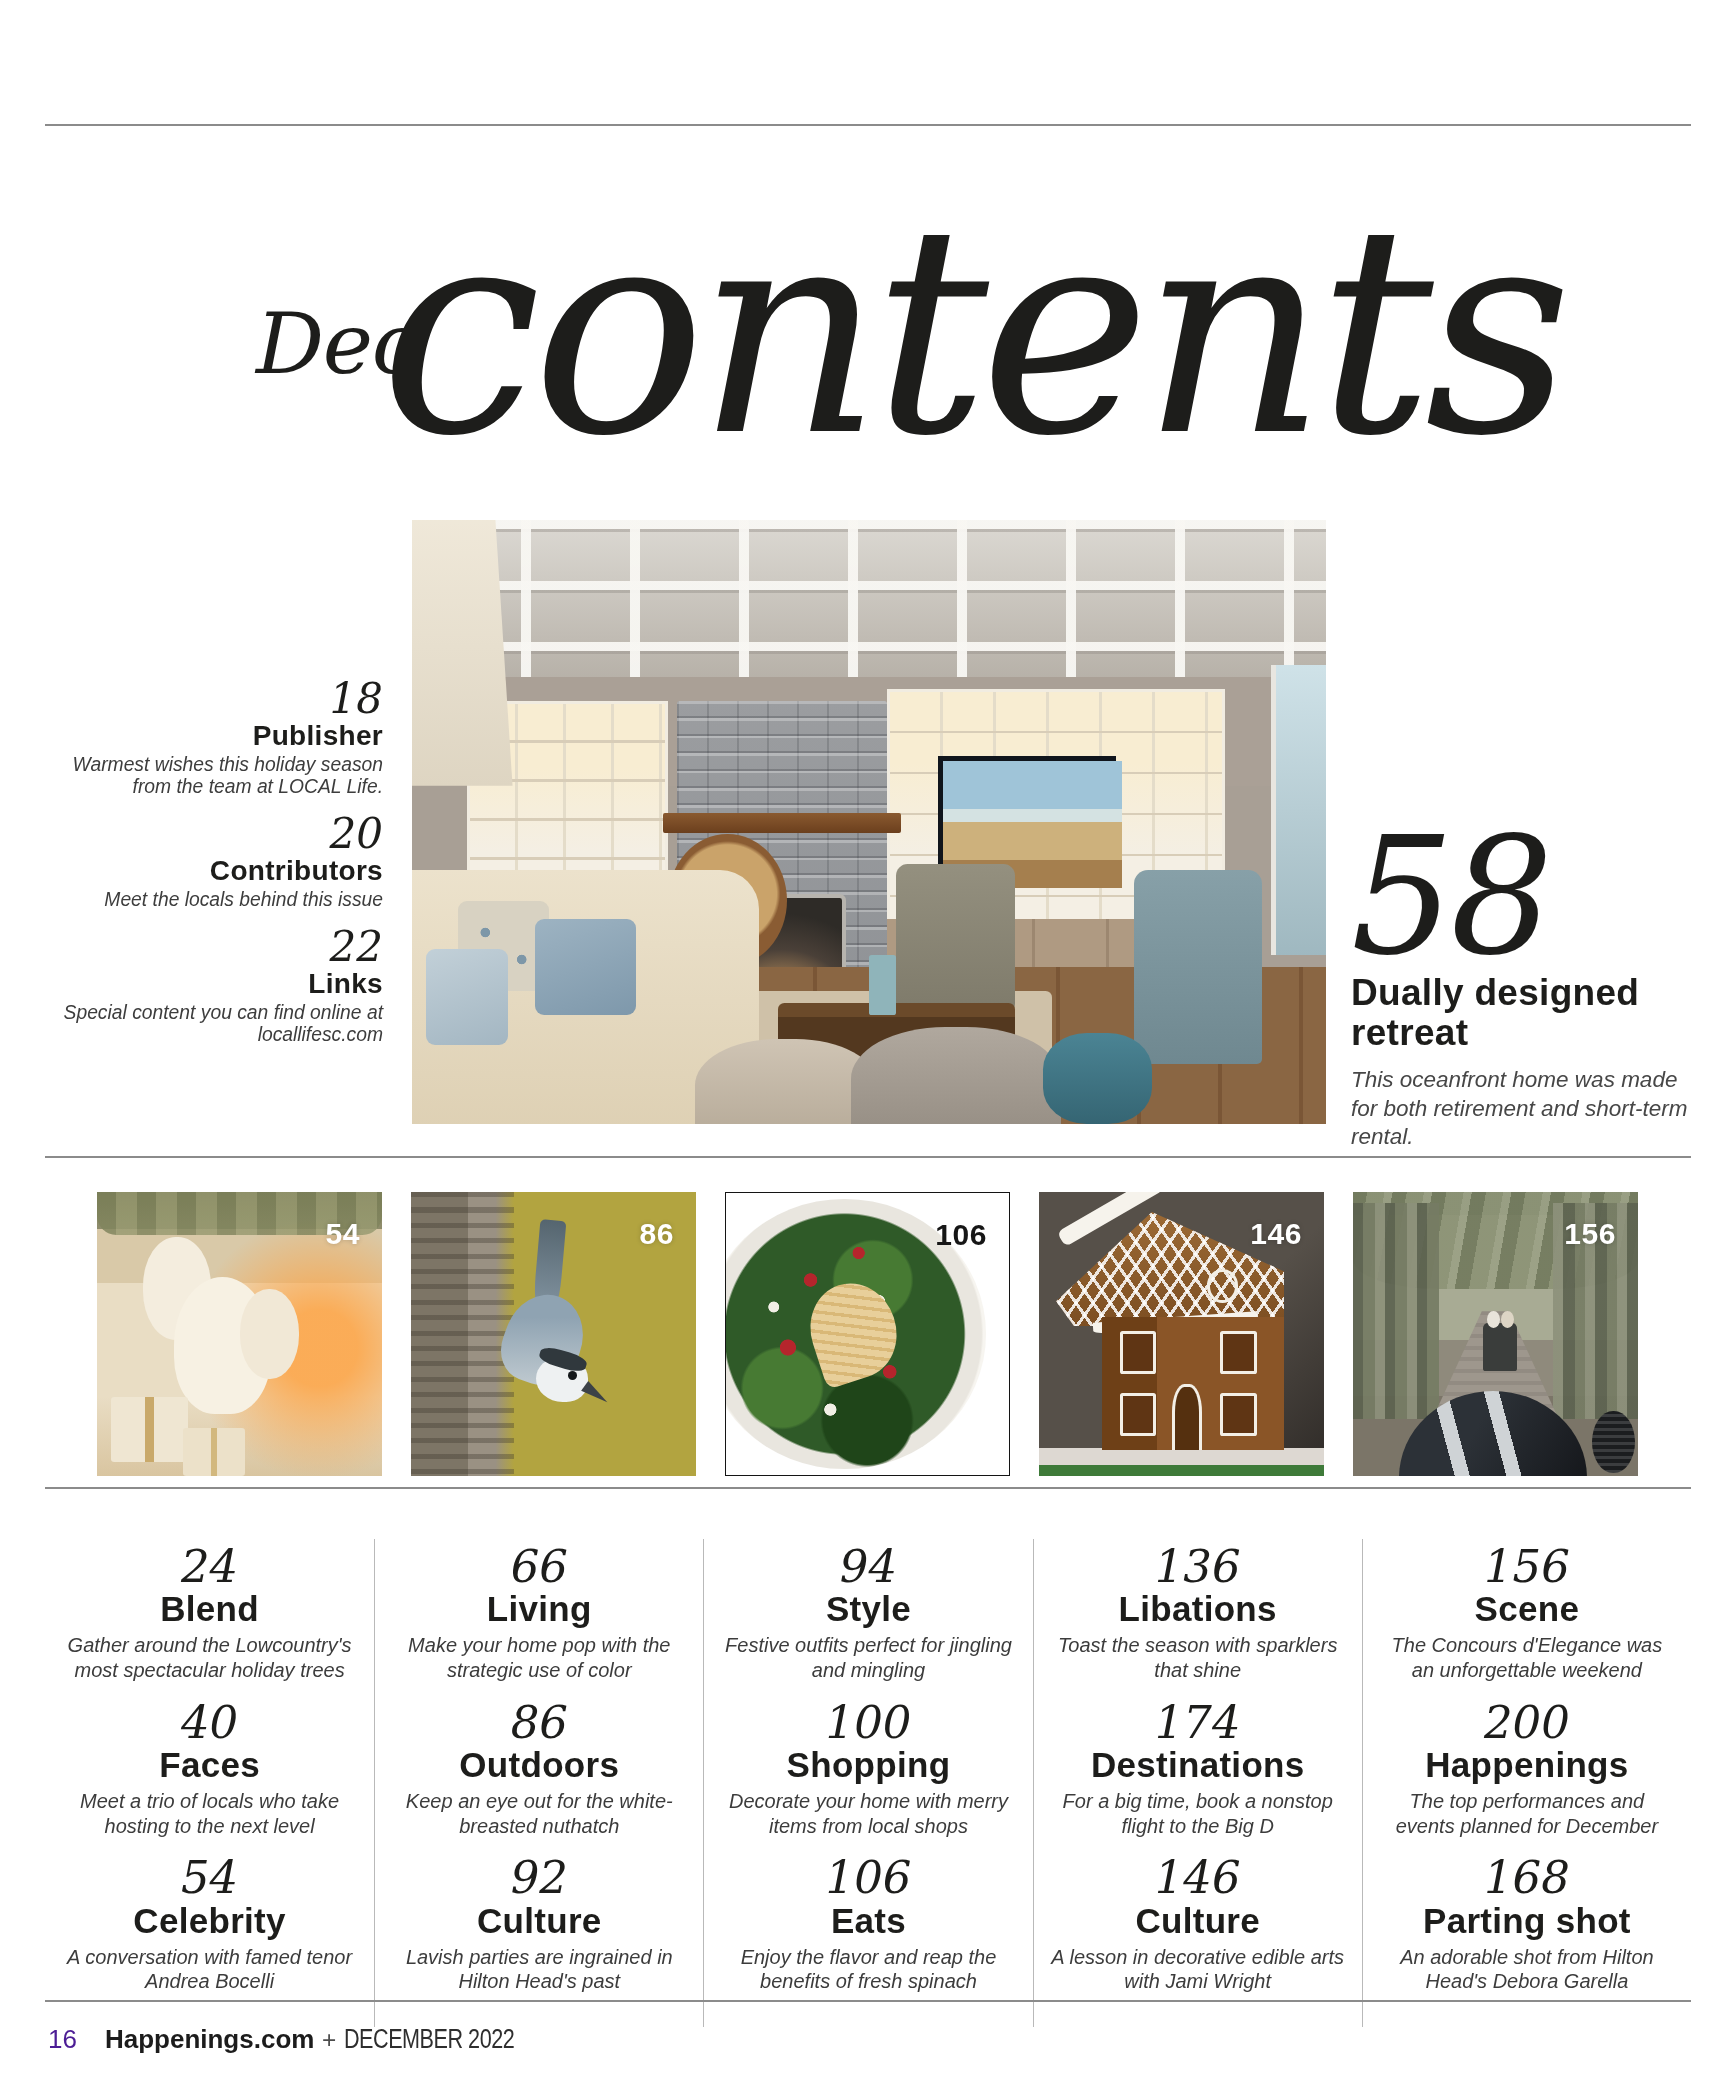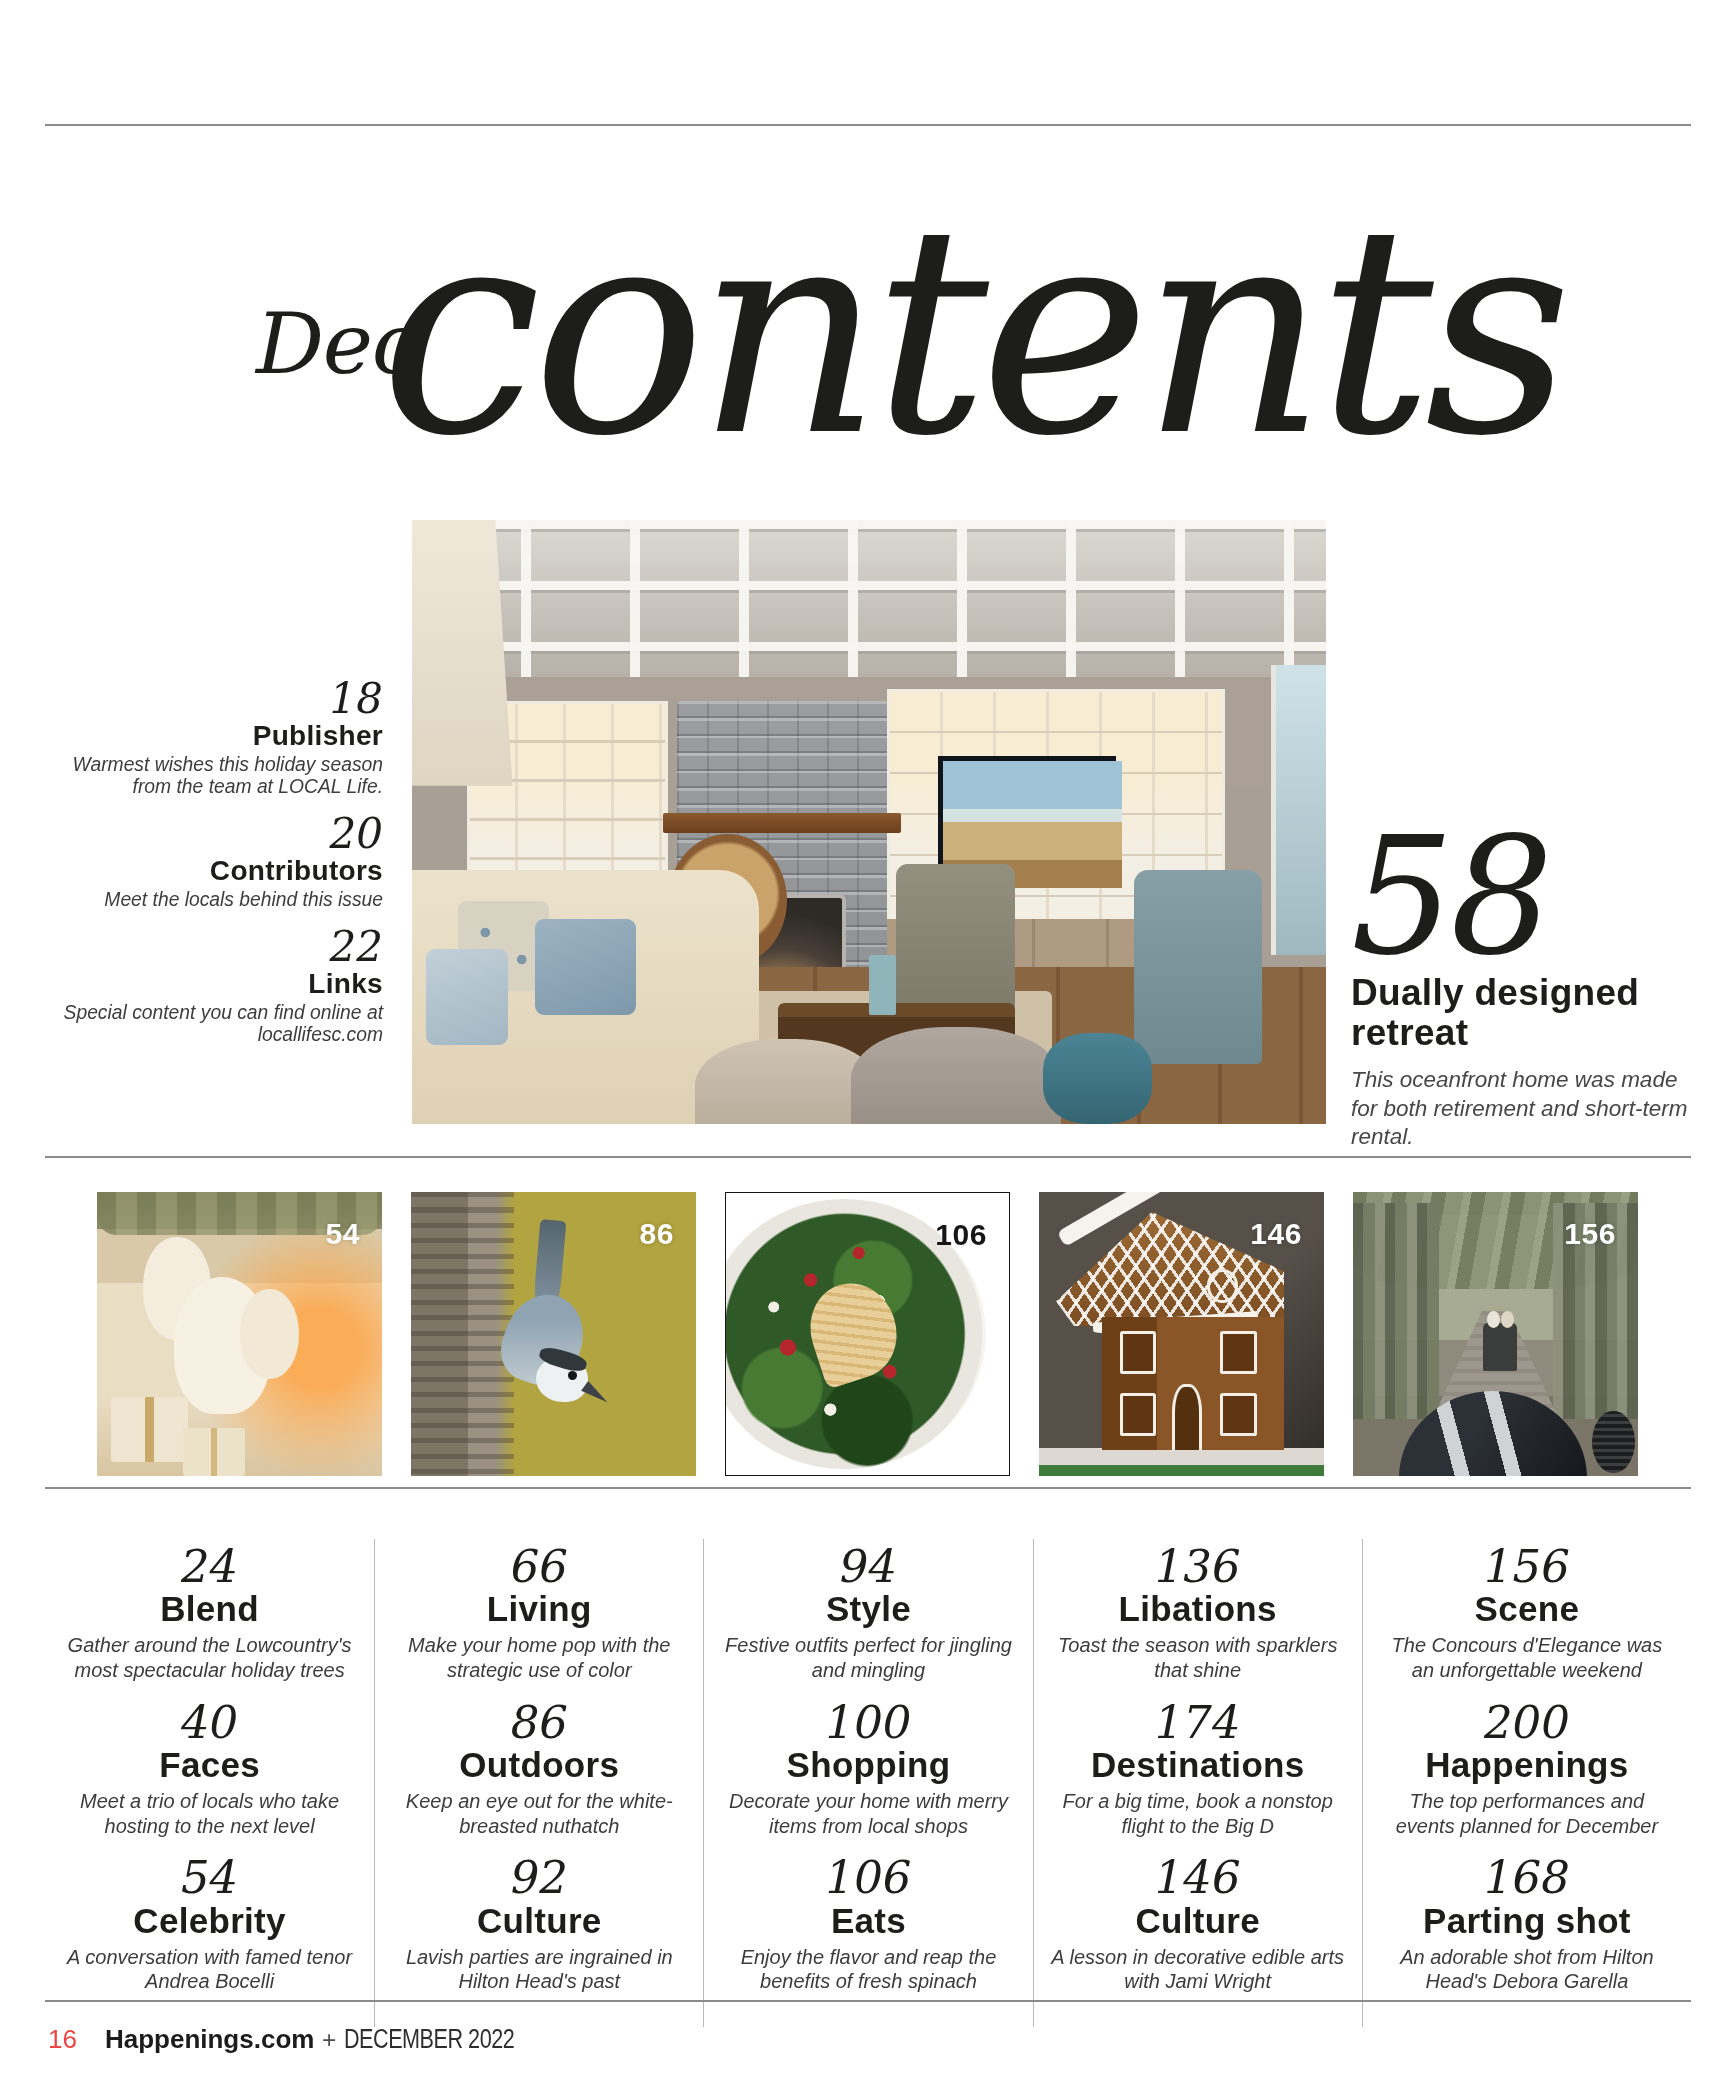--- a/index.html
+++ b/index.html
@@ -173,21 +173,21 @@
   .toc { position:absolute; left:45px; top:1539px; width:1646px; height:488px; display:grid; grid-template-columns:repeat(5,1fr); }
   .toc-col { padding:5.1px 16.7px 0; border-left:0.6px solid #b9b9b9; }
   .toc-col-1 { border-left:none; }
   .toc-entry { text-align:center; margin-bottom:16.7px; }
   .toc-num { font:italic 45px/1 "DejaVu Serif", serif; }
   .toc-title { font:700 35px/1.1 "Liberation Sans", sans-serif; letter-spacing:0.3px; margin-top:1.3px; }
   .toc-desc { font:italic 400 20px/1.24 "Liberation Sans", sans-serif; color:#3c3c3c; margin-top:4.5px; }
 
   
   .footer { position:absolute; left:48px; top:2024px; display:flex; align-items:baseline; white-space:nowrap; }
-  .f-page { font-size:26px; color:#ef4444; }
+  .f-page { font-size:26px; color:#4c1d95; }
   .f-site { font-size:26px; font-weight:700; color:#1c1c1c; margin-left:28px; }
   .f-sep { font-size:24.4px; color:#4c4c4c; margin-left:7.7px; }
   .f-issue { font-size:27px; color:#2e2e2e; margin-left:7.7px; display:inline-block; transform:scaleX(.8); transform-origin:left bottom; letter-spacing:-0.6px; }
 </style>
 </head>
 <body>
 
 <div class="page">
 
   <div class="rule rule-top"></div>

